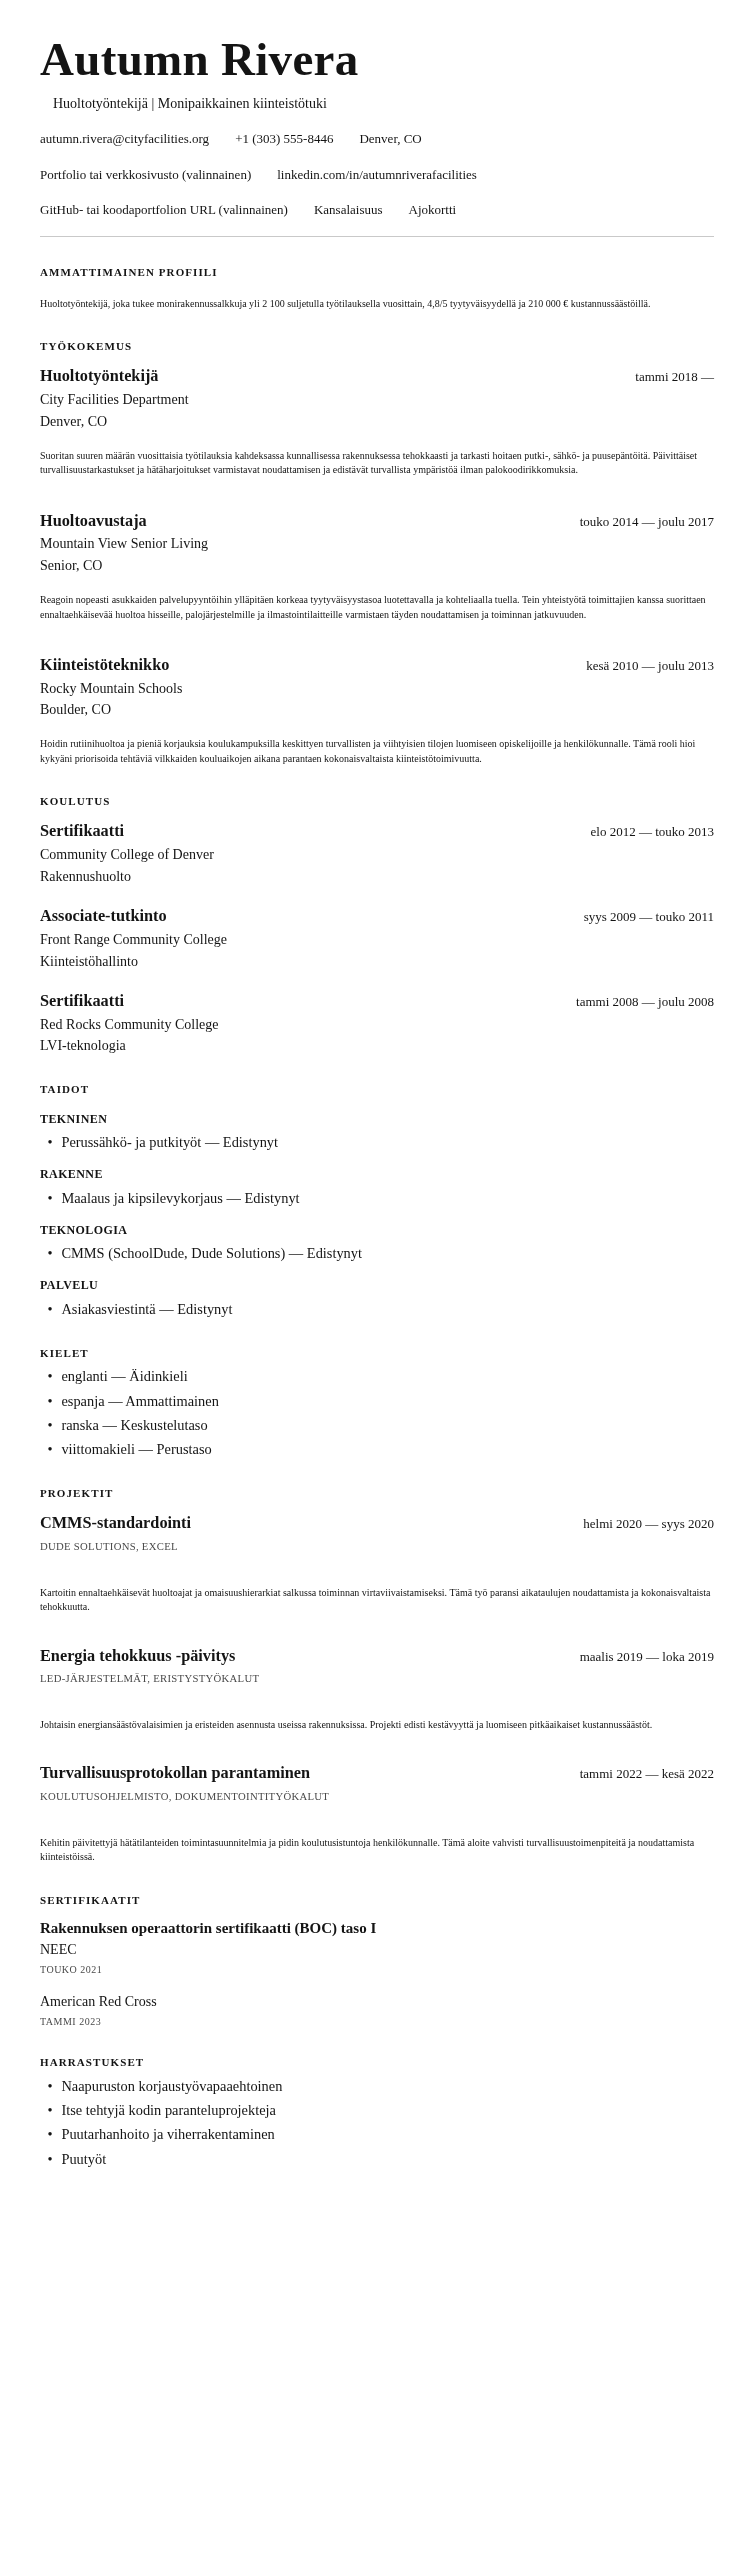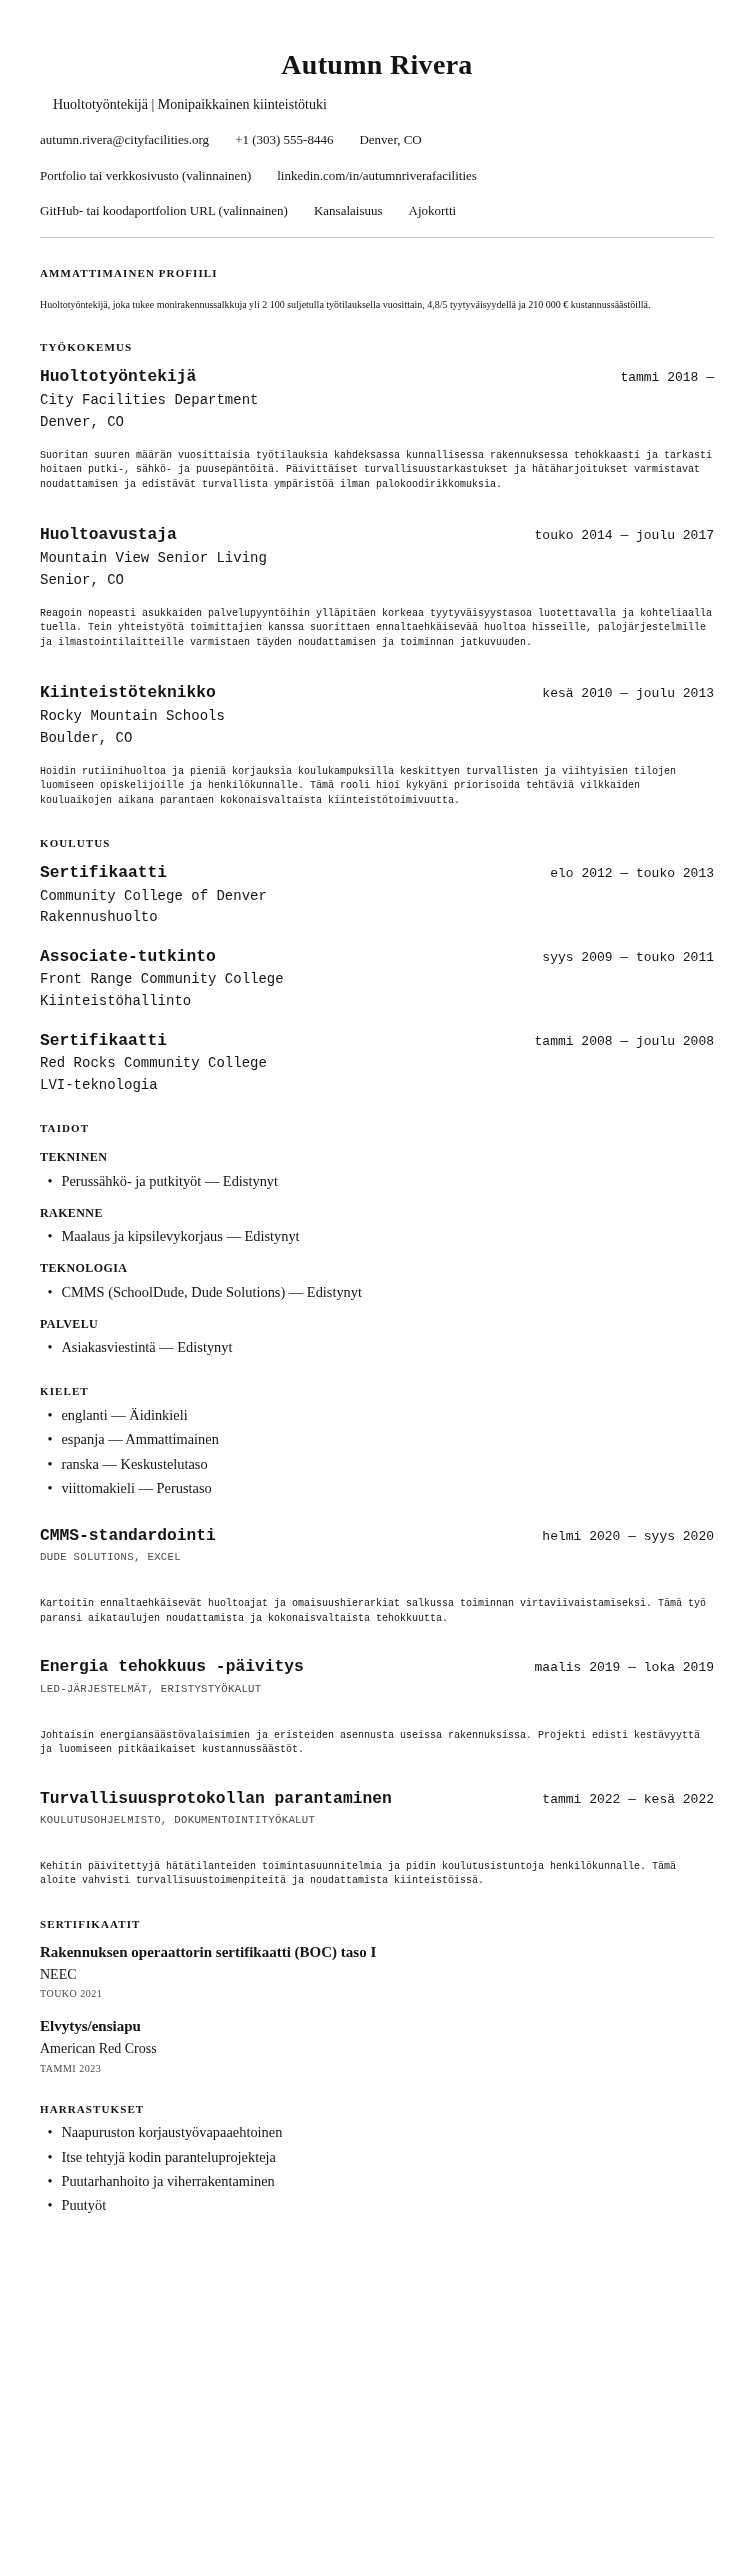--- a/index.html
+++ b/index.html
@@ -8,29 +8,29 @@
     color: #141414;
     font-family: "Liberation Serif", "DejaVu Serif", serif;
   }
   .page {
     width: 754px;
     min-height: 2576px;
     box-sizing: border-box;
     padding: 34px 40px 57px 40px;
     background: #ffffff;
   }
-  .name { font-size: 28px; line-height: 1.1; font-weight: 700; margin: 16px; letter-spacing: 0.3px; text-align: center; }
+  .name { font-size: 47px; line-height: 1.1; font-weight: 700; margin: 0; letter-spacing: 0.3px; }
   .tagline { font-size: 14px; margin-top: 10px; margin-left: 13px; }
   .contact-row { display: flex; flex-wrap: wrap; column-gap: 26px; row-gap: 3.8px; font-size: 13px; margin-top: 19.5px; }
   .divider { border: 0; border-top: 0.6px solid #c9c9c9; margin: 17.6px 0 0 0; }
 
   .section { margin-top: 29px; }
   .section-heading { font-size: 11px; font-weight: 700; letter-spacing: 1.1px; margin: 0; }
 
-  .entry { margin-top: 14px; font-family: Liberation Mono, monospace; }
+  .entry { margin-top: 14px; }
   .exp .entry + .entry { margin-top: 33px; }
   .edu .entry + .entry { margin-top: 21.4px; }
   .proj .entry + .entry { margin-top: 31px; }
   .entry-head { display: flex; justify-content: space-between; align-items: baseline; gap: 15px; }
   .entry-title { font-size: 16.3px; font-weight: 700; margin: 0; }
   .entry-dates { font-size: 13px; white-space: nowrap; font-weight: 400; }
   .entry-sub { font-size: 14px; margin-top: 5.7px; }
   .entry-desc { font-size: 10px; line-height: 1.45; margin: 19px 0 0 0; }
   .proj .entry-desc { margin-top: 34px; }
   .tools { font-size: 10.7px; letter-spacing: 0.3px; color: #4a4a4a; margin-top: 6.3px; }
@@ -180,20 +180,21 @@
     <h2 class="section-heading">KIELET</h2>
     <ul class="bullets">
       <li>englanti — Äidinkieli</li>
       <li>espanja — Ammattimainen</li>
       <li>ranska — Keskustelutaso</li>
       <li>viittomakieli — Perustaso</li>
     </ul>
   </section>
 
   <section class="section proj">
+    <h2 class="section-heading">PROJEKTIT</h2>
 
     <article class="entry">
       <div class="entry-head">
         <h3 class="entry-title">CMMS-standardointi</h3>
         <span class="entry-dates">helmi 2020 — syys 2020</span>
       </div>
       <div class="tools">DUDE SOLUTIONS, EXCEL</div>
       <p class="entry-desc">Kartoitin ennaltaehkäisevät huoltoajat ja omaisuushierarkiat salkussa toiminnan virtaviivaistamiseksi. Tämä työ paransi aikataulujen noudattamista ja kokonaisvaltaista tehokkuutta.</p>
     </article>
 
@@ -219,21 +220,20 @@
   <section class="section">
     <h2 class="section-heading">SERTIFIKAATIT</h2>
 
     <article class="cert">
       <h3 class="cert-title">Rakennuksen operaattorin sertifikaatti (BOC) taso I</h3>
       <div class="entry-sub">NEEC</div>
       <div class="cert-date">TOUKO 2021</div>
     </article>
 
     <article class="cert">
-      <h3 class="cert-title">Elvytys/ensiapu</h3>
       <div class="entry-sub">American Red Cross</div>
       <div class="cert-date">TAMMI 2023</div>
     </article>
   </section>
 
   <section class="section">
     <h2 class="section-heading">HARRASTUKSET</h2>
     <ul class="bullets">
       <li>Naapuruston korjaustyövapaaehtoinen</li>
       <li>Itse tehtyjä kodin paranteluprojekteja</li>

